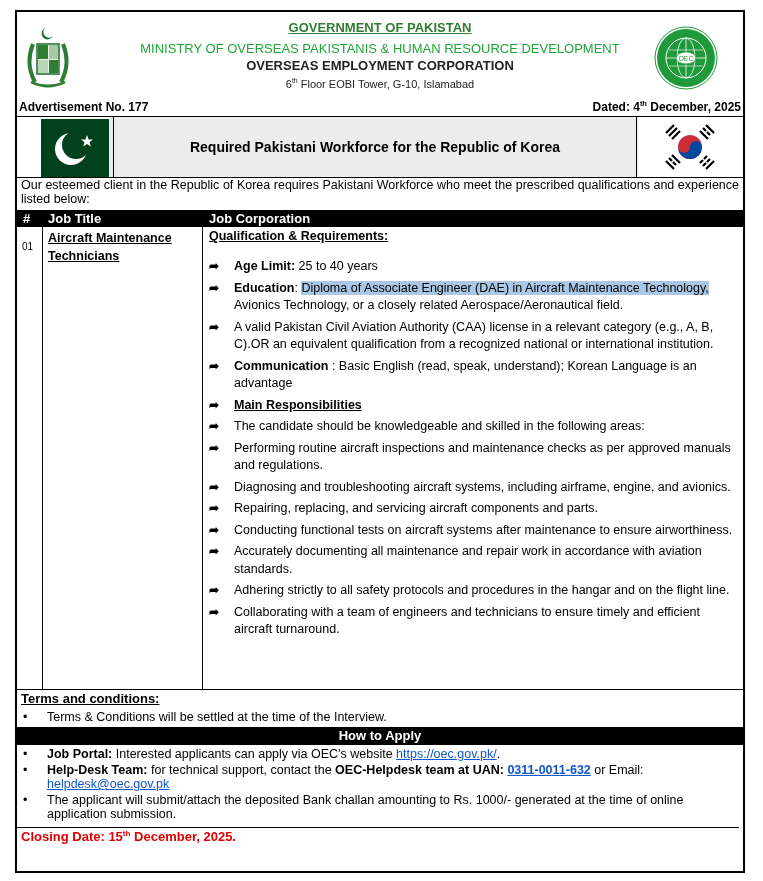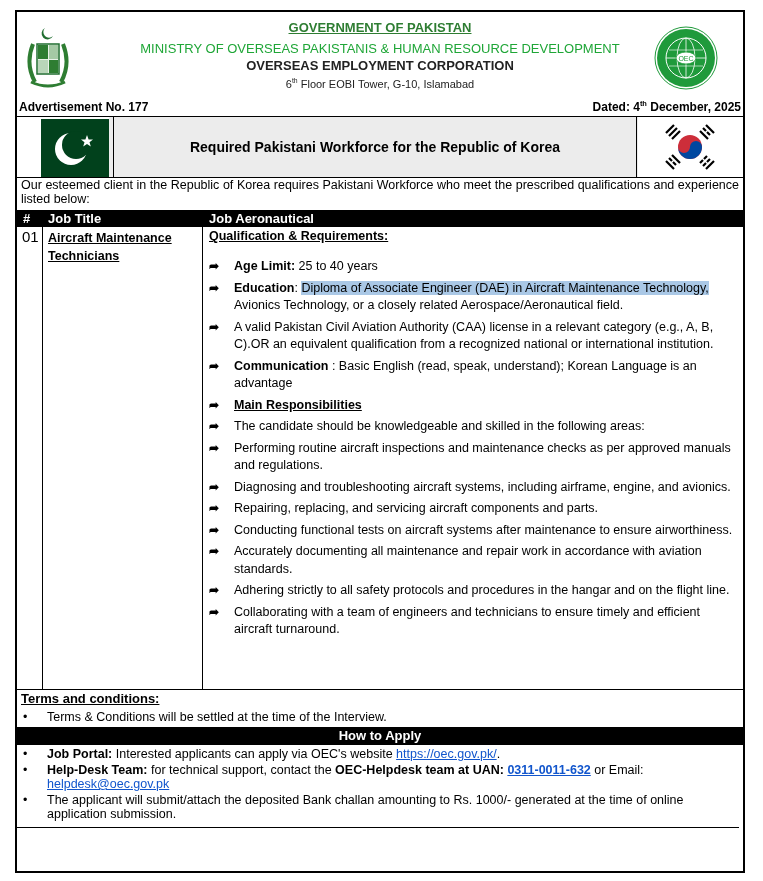--- a/index.html
+++ b/index.html
@@ -32,21 +32,21 @@
   .kr-flag svg { position: absolute; left: 4px; top: 2px; }
   
   .intro { position: absolute; left: 4px; right: 4px; top: 166px; font-size: 12.5px; line-height: 14px;
            text-align: justify; }
   
   .thead { position: absolute; left: 0; right: 0; top: 198px; height: 17px; background: #000; color: #fff;
            font-size: 13px; font-weight: bold; }
   .thead span { position: absolute; top: 1px; }
   .tbody { position: absolute; left: 0; right: 0; top: 215px; height: 462px; border-bottom: 1px solid #000; }
   .col-num { position: absolute; left: 0; top: 0; width: 26px; height: 100%; border-right: 1px solid #000;
-             font-size: 15px; padding: 1px 0 0 5px; box-sizing: border-box; }
+             font-size: 10px; padding: 14px 0 0 5px; box-sizing: border-box; }
   .col-title { position: absolute; left: 26px; top: 0; width: 160px; height: 100%; border-right: 1px solid #000;
                font-size: 12.5px; font-weight: bold; text-decoration: underline; padding: 2px 0 0 5px;
                box-sizing: border-box; line-height: 18px; }
   .col-req { position: absolute; left: 187px; right: 0; top: 0; height: 100%; padding: 2px 8px 0 5px; box-sizing: border-box; }
   .req-head { font-size: 12.5px; font-weight: bold; text-decoration: underline; margin-bottom: 15px; }
   .req-list { list-style: none; margin: 0; padding: 0; }
   .req-list li { position: relative; padding-left: 25px; font-size: 12.5px; line-height: 17.5px; margin-bottom: 4px; }
   .req-list li .arrow { position: absolute; left: 0; top: 0; font-size: 12px; font-weight: bold; }
   .hl { background: #aac8e6; }
   .b { font-weight: bold; }
@@ -131,21 +131,21 @@
         </g>
       </svg>
     </div>
   </div>
 
   <div class="intro">Our esteemed client in the Republic of Korea requires Pakistani Workforce who meet the prescribed qualifications and experience listed below:</div>
 
   <div class="thead">
     <span style="left:6px">#</span>
     <span style="left:31px">Job Title</span>
-    <span style="left:192px">Job Aeronautical</span>
+    <span style="left:192px">Job Corporation</span>
   </div>
 
   <div class="tbody">
     <div class="col-num">01</div>
     <div class="col-title">Aircraft Maintenance Technicians</div>
     <div class="col-req">
       <div class="req-head">Qualification &amp; Requirements:</div>
       <ul class="req-list">
         <li><span class="arrow">➦</span><span class="b">Age Limit:</span><span> 25 to 40 years</span></li>
         <li><span class="arrow">➦</span><span class="b">Education</span><span>: </span><span class="hl">Diploma of Associate Engineer (DAE) in Aircraft Maintenance Technology,</span><span> Avionics Technology, or a closely related Aerospace/Aeronautical field.</span></li>
@@ -170,15 +170,16 @@
   </div>
 
   <div class="apply-head">How to Apply</div>
 
   <div class="apply">
     <div class="bl"><span class="dot">•</span><span class="b">Job Portal:</span><span> Interested applicants can apply via OEC's website </span><a class="lnk">https://oec.gov.pk/</a><span>.</span></div>
     <div class="bl"><span class="dot">•</span><span class="b">Help-Desk Team:</span><span> for technical support, contact the </span><span class="b">OEC-Helpdesk team at UAN: </span><a class="lnk bold">0311-0011-632</a><span> or Email: </span><a class="lnk">helpdesk@oec.gov.pk</a></div>
     <div class="bl"><span class="dot">•</span><span>The applicant will submit/attach the deposited Bank challan amounting to Rs. 1000/- generated at the time of online application submission.</span></div>
   </div>
 
+  <div class="closing"><span>Closing Date:  15</span><sup>th</sup><span> December, 2025.</span></div>
 
   <div class="footer">Operations &amp; I.T Wing, Overseas Employment Corporation, Head Office, Islamabad</div>
 </div>
 
 </body></html>

